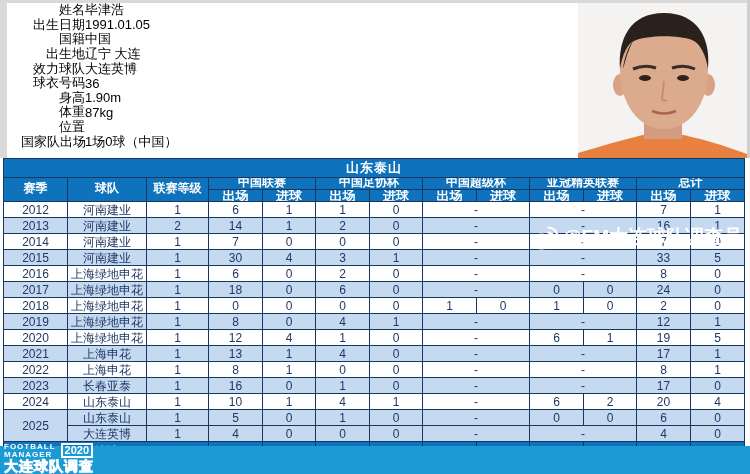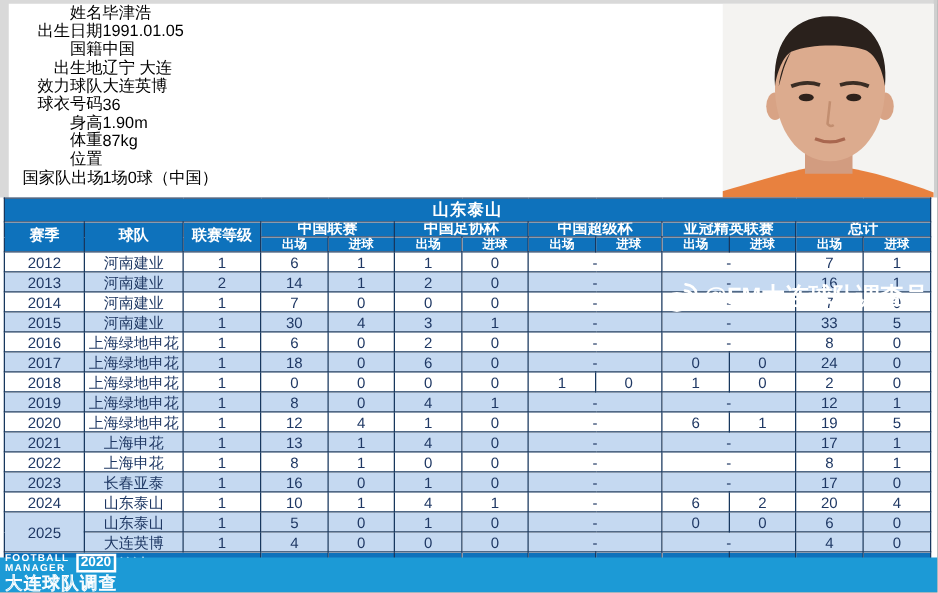--- a/index.html
+++ b/index.html
@@ -5,57 +5,57 @@
   html,body{margin:0;padding:0;background:#888;}
   .screen{
     position:relative;width:750px;height:474px;background:#fff;
     font-family:"Liberation Sans","DejaVu Sans",sans-serif;overflow:hidden;
   }
   .edge-top{position:absolute;left:0;top:0;width:750px;height:3px;background:#d9d9d9;}
   .edge-left{position:absolute;left:0;top:0;width:7px;height:158px;background:#d9d9d9;}
   .edge-right{position:absolute;right:0;top:0;width:3px;height:158px;background:#cfcfcf;}
 
   
-  .info{position:absolute;left:18px;top:3px;width:168px;}
+  .info{position:absolute;left:7px;top:3px;width:168px;padding-left:14px;}
   .info-row{display:flex;align-items:center;height:14.6px;font-size:13px;color:#000;}
   .info-label{width:64px;text-align:right;white-space:nowrap;font-weight:500;}
   .info-value{flex:1;white-space:nowrap;}
 
   
   .photo{position:absolute;left:578px;top:3px;width:169px;height:155px;}
 
   
   table.stats{
     position:absolute;left:3px;top:158px;width:741px;height:287px;
     border-collapse:collapse;table-layout:fixed;
   }
   table.stats th,table.stats td{
     border:1px solid var(--border-navy,#17375e);padding:0;text-align:center;
     overflow:hidden;white-space:nowrap;vertical-align:middle;
   }
   .title-row th{background:var(--header-blue,#0e72bc);color:#fff;font-size:13px;font-weight:bold;height:17px;letter-spacing:1px;}
   tr.head th{background:var(--header-blue,#0e72bc);color:#fff;font-weight:bold;}
   tr.group-row th{font-size:12px;height:11px;line-height:11px;font-family:Liberation Mono, monospace;}
-  tr.sub-row th{font-size:10px;height:11px;line-height:11px;}
+  tr.sub-row th{font-size:13px;height:11px;line-height:11px;}
   tbody.data td{font-size:12px;color:var(--text-navy,#1f3864);height:15px;background:#fff;line-height:14px;}
   tbody.data tr.shaded td{background:var(--row-shaded,#c5d9f1);}
   tfoot .total-row td{background:var(--header-blue,#0e72bc);color:#fff;font-weight:bold;font-size:12.5px;height:20px;}
 
   
   .bottom-bar{position:absolute;left:0;top:446px;width:750px;height:28px;background:var(--bar-blue,#1c9ad6);}
   .watermark{
     position:absolute;right:8px;top:50%;transform:translateY(-50%);
     display:flex;align-items:flex-end;gap:5px;color:#fff;font-size:19px;font-weight:bold;white-space:nowrap;
   }
   .fm-logo{position:absolute;left:4px;top:443px;z-index:3;color:#fff;}
   .fm-top{display:flex;align-items:center;gap:5px;}
   .fm-words{display:flex;flex-direction:column;font-size:8px;line-height:7.5px;font-weight:bold;letter-spacing:1px;}
   .fm-year{font-size:11px;font-weight:bold;border:2px solid #fff;padding:0 2px;line-height:11px;}
   .fm-sub{
-    font-size:14px;font-weight:normal;letter-spacing:1px;line-height:14px;margin-top:1px;
+    font-size:14px;font-weight:bold;letter-spacing:1px;line-height:14px;margin-top:1px;
     color:rgba(255,255,255,0.25);-webkit-text-stroke:0.8px #ffffff;
   }
 </style>
 </head>
 <body>
 
 <div class="screen">
   <div class="edge-top"></div>
   <div class="edge-left"></div>
   <div class="edge-right"></div>

